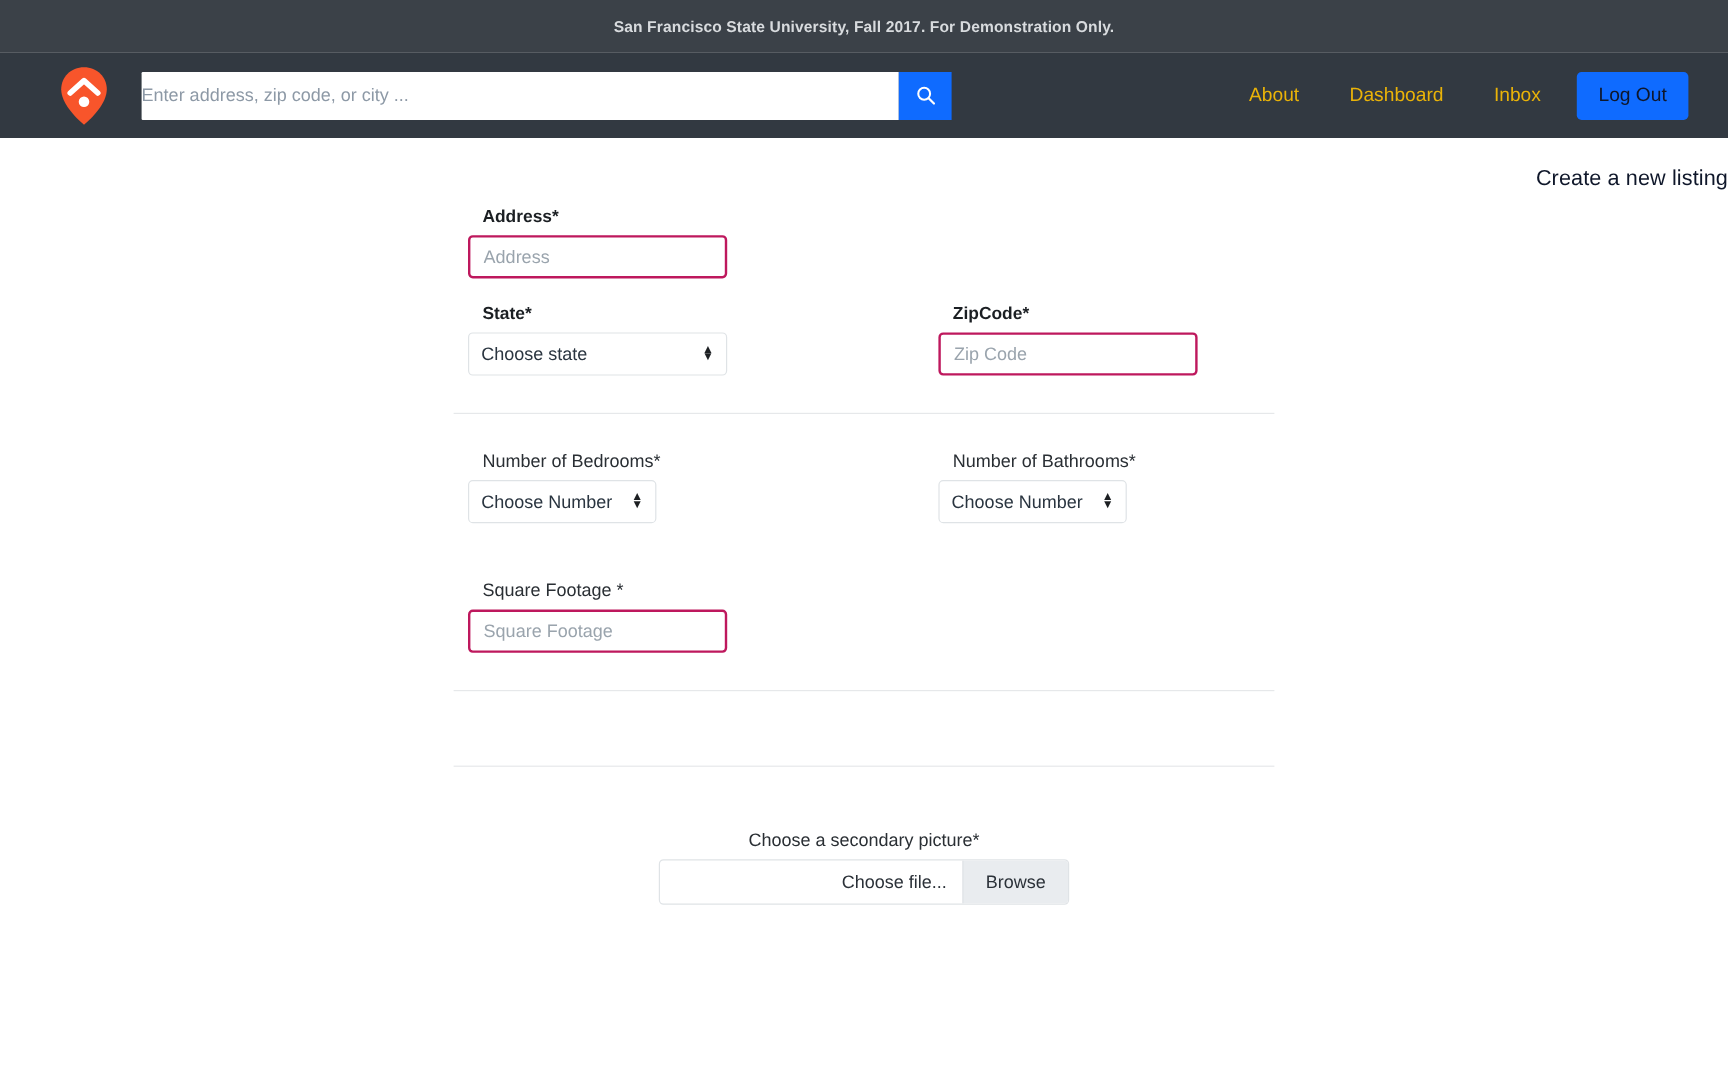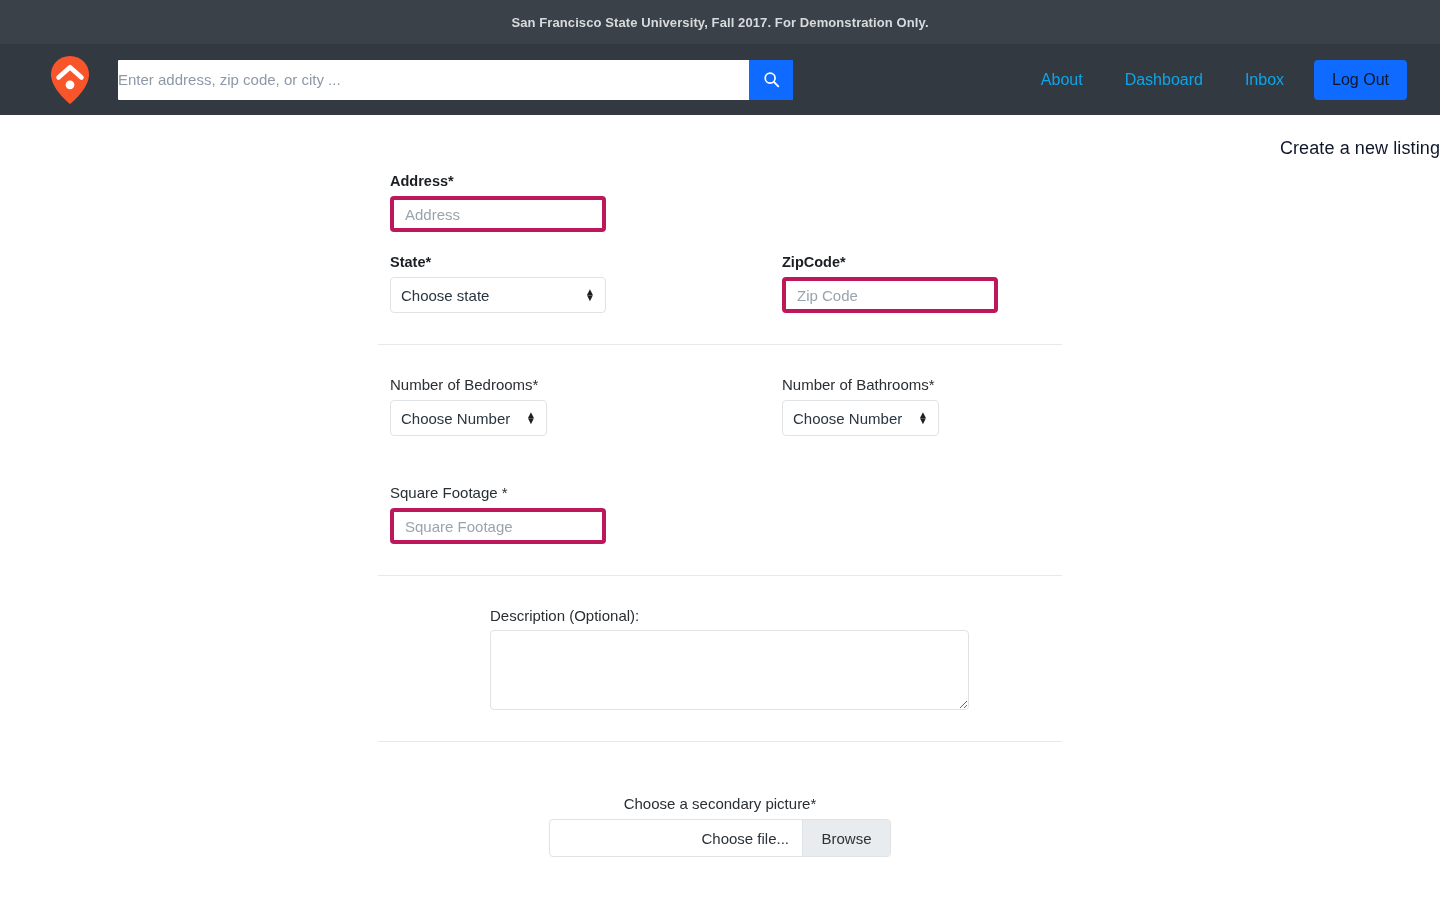--- a/index.html
+++ b/index.html
@@ -71,21 +71,21 @@
     padding: 0;
   }
 
   .nav-right {
     margin-left: auto;
     display: flex;
     align-items: center;
     gap: 0px;
   }
   .nav-link {
-    color: #0ea5e9;
+    color: #eab308;
     font-size: 16px;
     text-decoration: none;
     padding: 0 21px;
     line-height: 1;
     cursor: pointer;
   }
   .logout-btn {
     background: #0f6bff;
     color: #0f172a;
     font-size: 16px;
@@ -123,27 +123,28 @@
   }
   .col.pad-left  { padding-left: 62px; }
   .col.pad-left2 { padding-left: 62px; }
 
   .field-label {
     font-size: 14.5px;
     font-weight: 700;
     color: #1b1f23;
     margin-bottom: 7px;
     display: block;
+    margin-left: 12px;
   }
   .field-label.reg { font-weight: 400; font-size: 15px; color: #2a2f34; }
 
   .text-input {
     width: 216px;
     height: 36px;
-    border: 4px solid #be185d;
+    border: 2px solid #be185d;
     border-radius: 4px;
     padding: 0 11px;
     font-size: 15px;
     font-family: "Liberation Sans", sans-serif;
     color: #333;
     outline: none;
     background: #fff;
   }
   .text-input::placeholder { color: #9aa4ad; }
 
@@ -346,24 +347,20 @@
     <div class="col">
       <label class="field-label reg">Square Footage *</label>
       <input class="text-input" type="text" placeholder="Square Footage" style="">
     </div>
   </div>
 
   <div class="spacer-md"></div>
   <hr class="divider">
   <div class="spacer-md"></div>
 
-  <div class="desc-block">
-    <label class="desc-label">Description (Optional):</label>
-    <textarea class="desc-area" style=""></textarea>
-  </div>
 
   <div class="spacer-md"></div>
   <hr class="divider">
   <div class="spacer-sm"></div>
 
 
   <div class="spacer-md"></div>
 
   <div class="file-block">
     <label class="file-label">Choose a secondary picture*</label>

